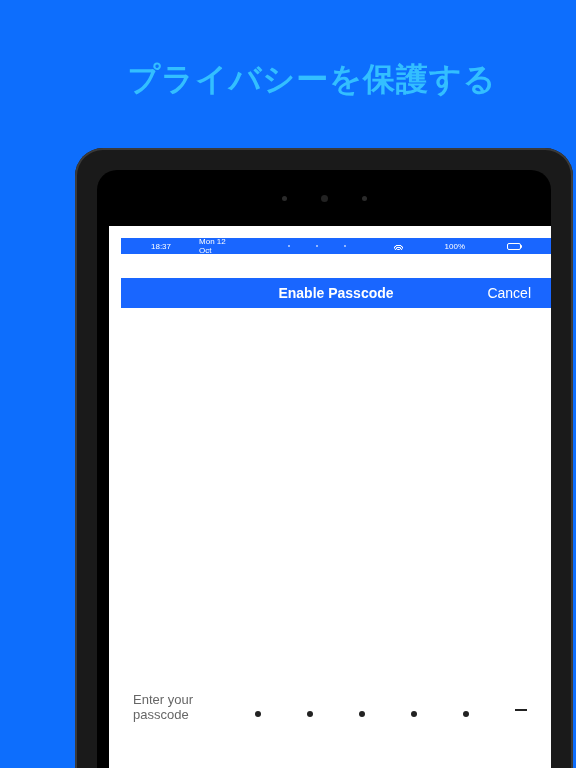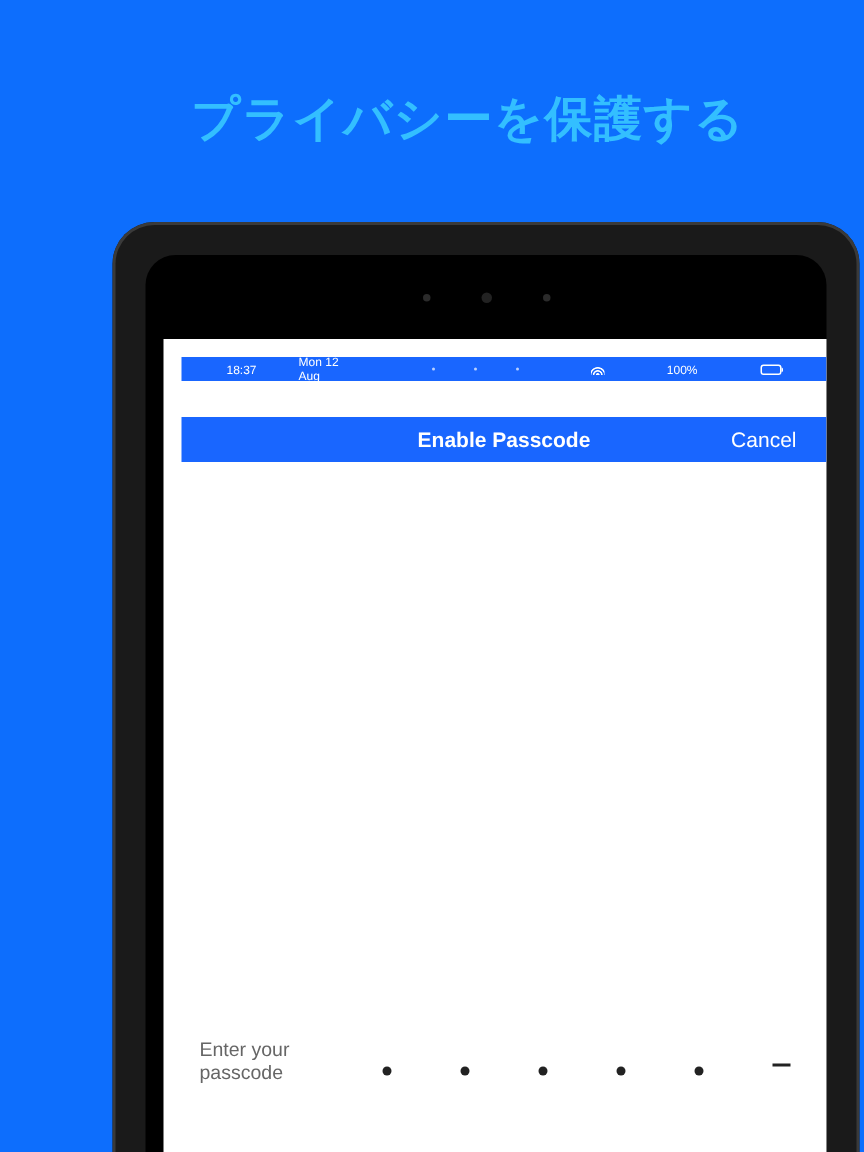--- a/index.html
+++ b/index.html
@@ -154,21 +154,21 @@
     <div class="camera-row">
       <span class="camera-dot"></span>
       <span class="camera-dot big"></span>
       <span class="camera-dot"></span>
     </div>
     <div class="screen">
 
       <div class="status-bar">
         <div class="status-left">
           <span>18:37</span>
-          <span>Mon 12 Aug</span>
+          <span>Mon 12 Oct</span>
         </div>
         <div class="status-center">
           <span class="d"></span>
             <span class="d"></span>
             <span class="d"></span>
         </div>
         <div class="status-right">
           <span class="wifi"></span>
           <span>100%</span>
           <span class="battery">

